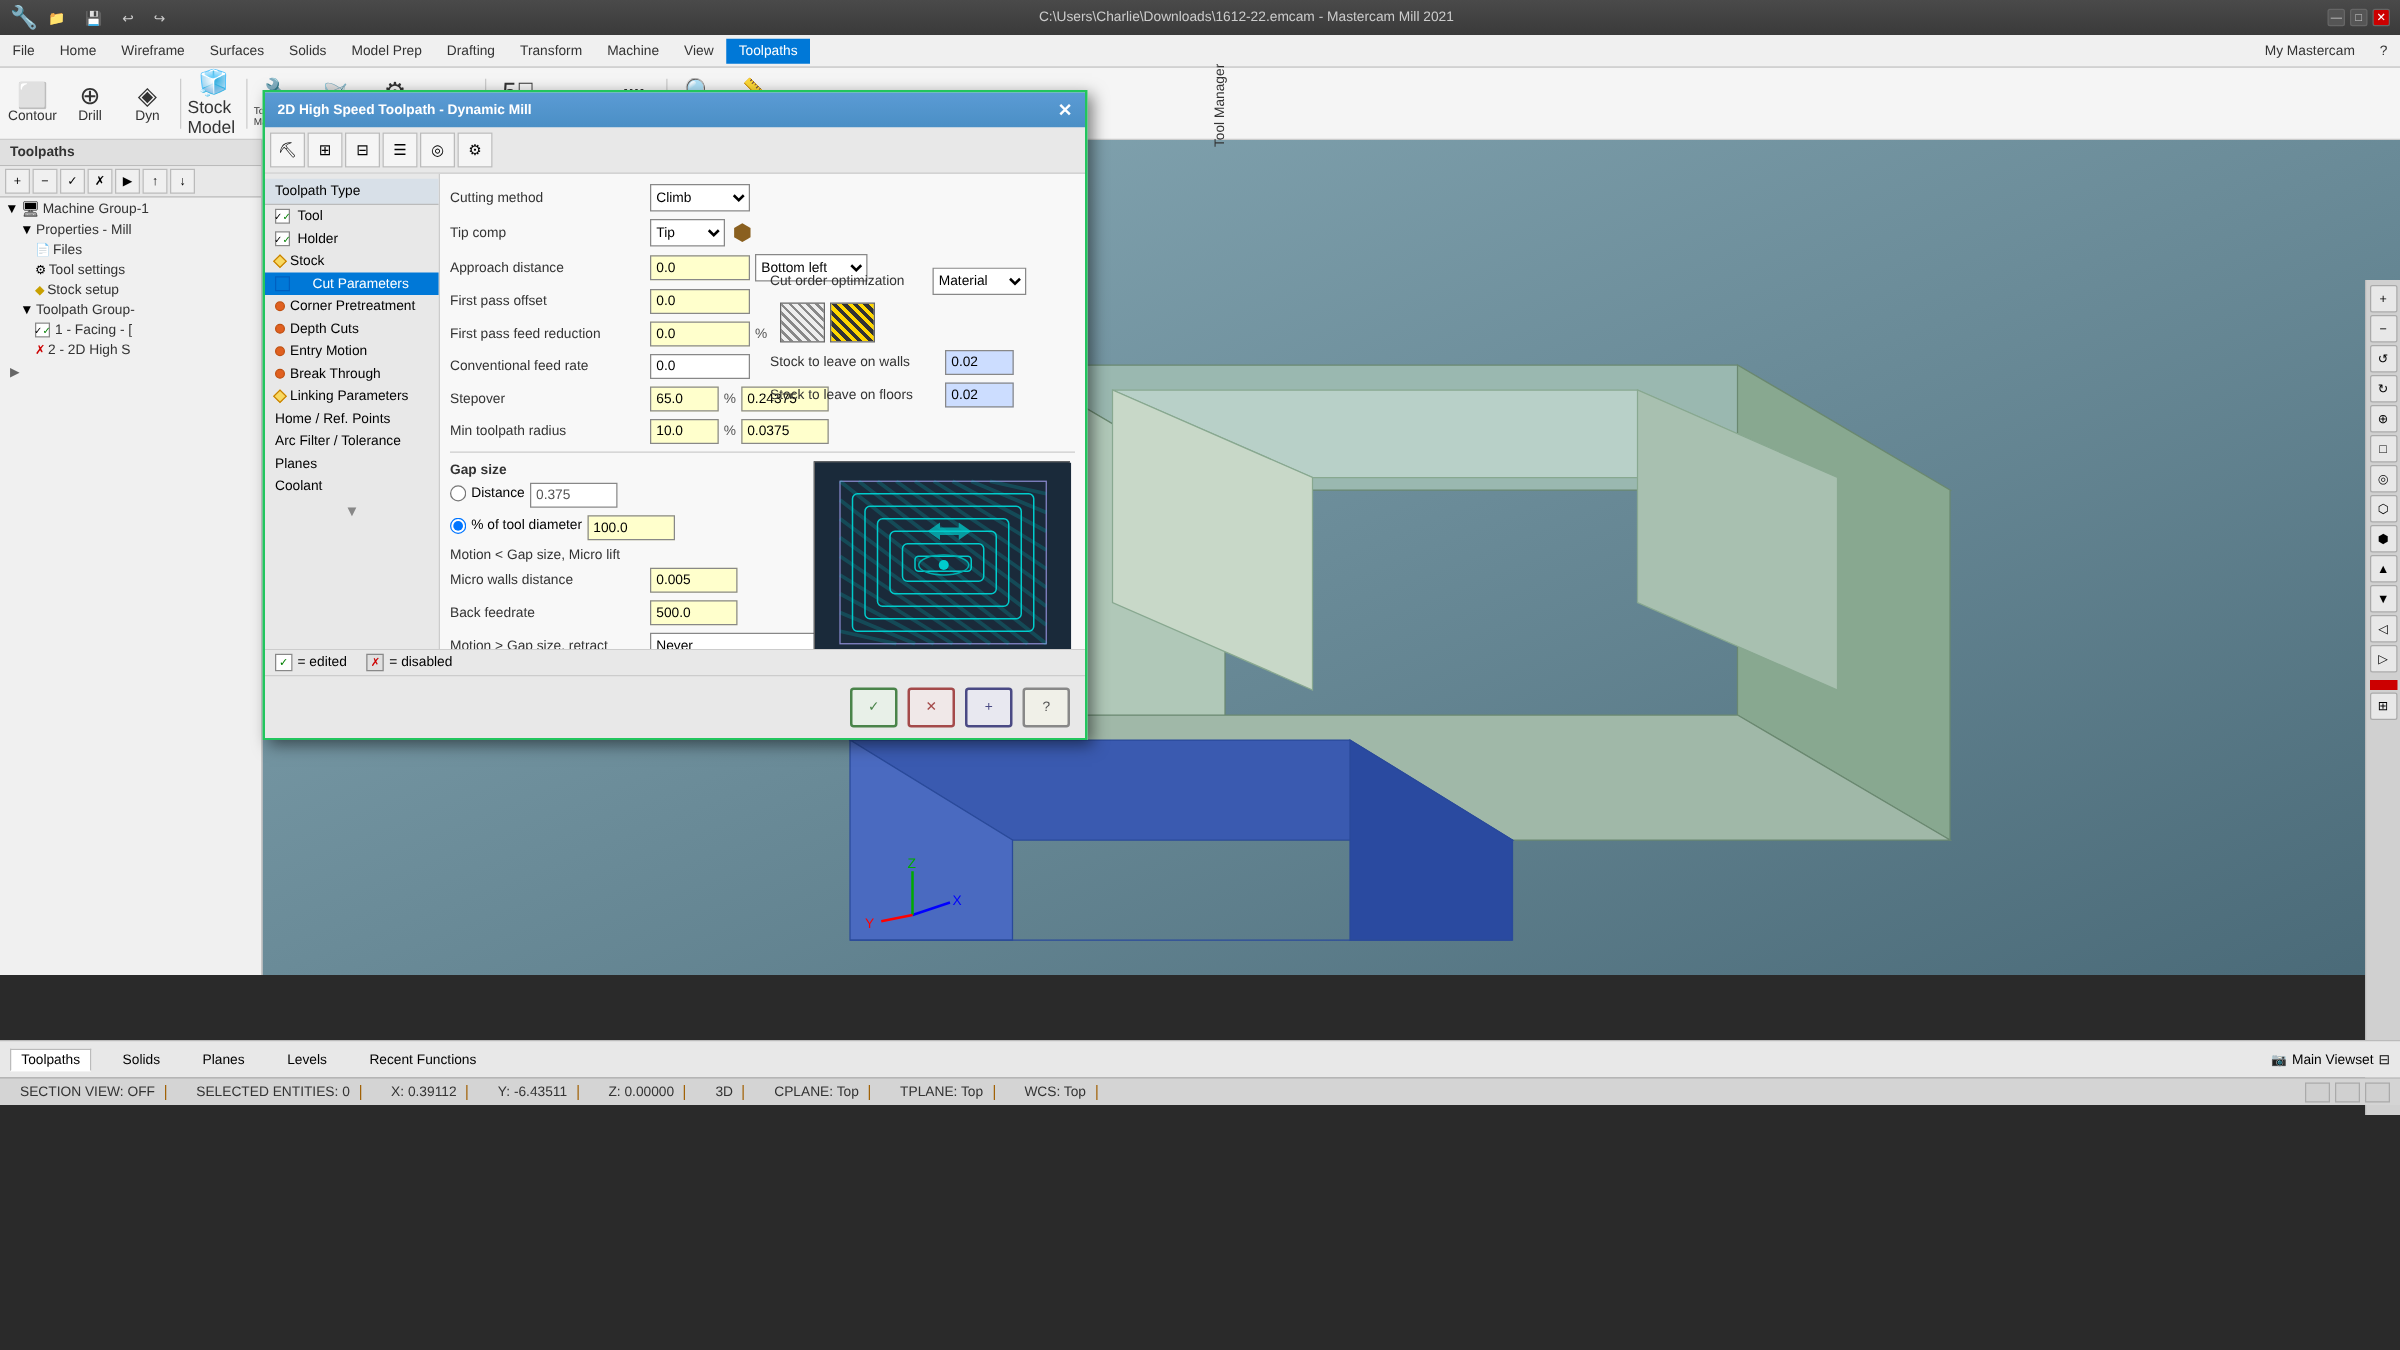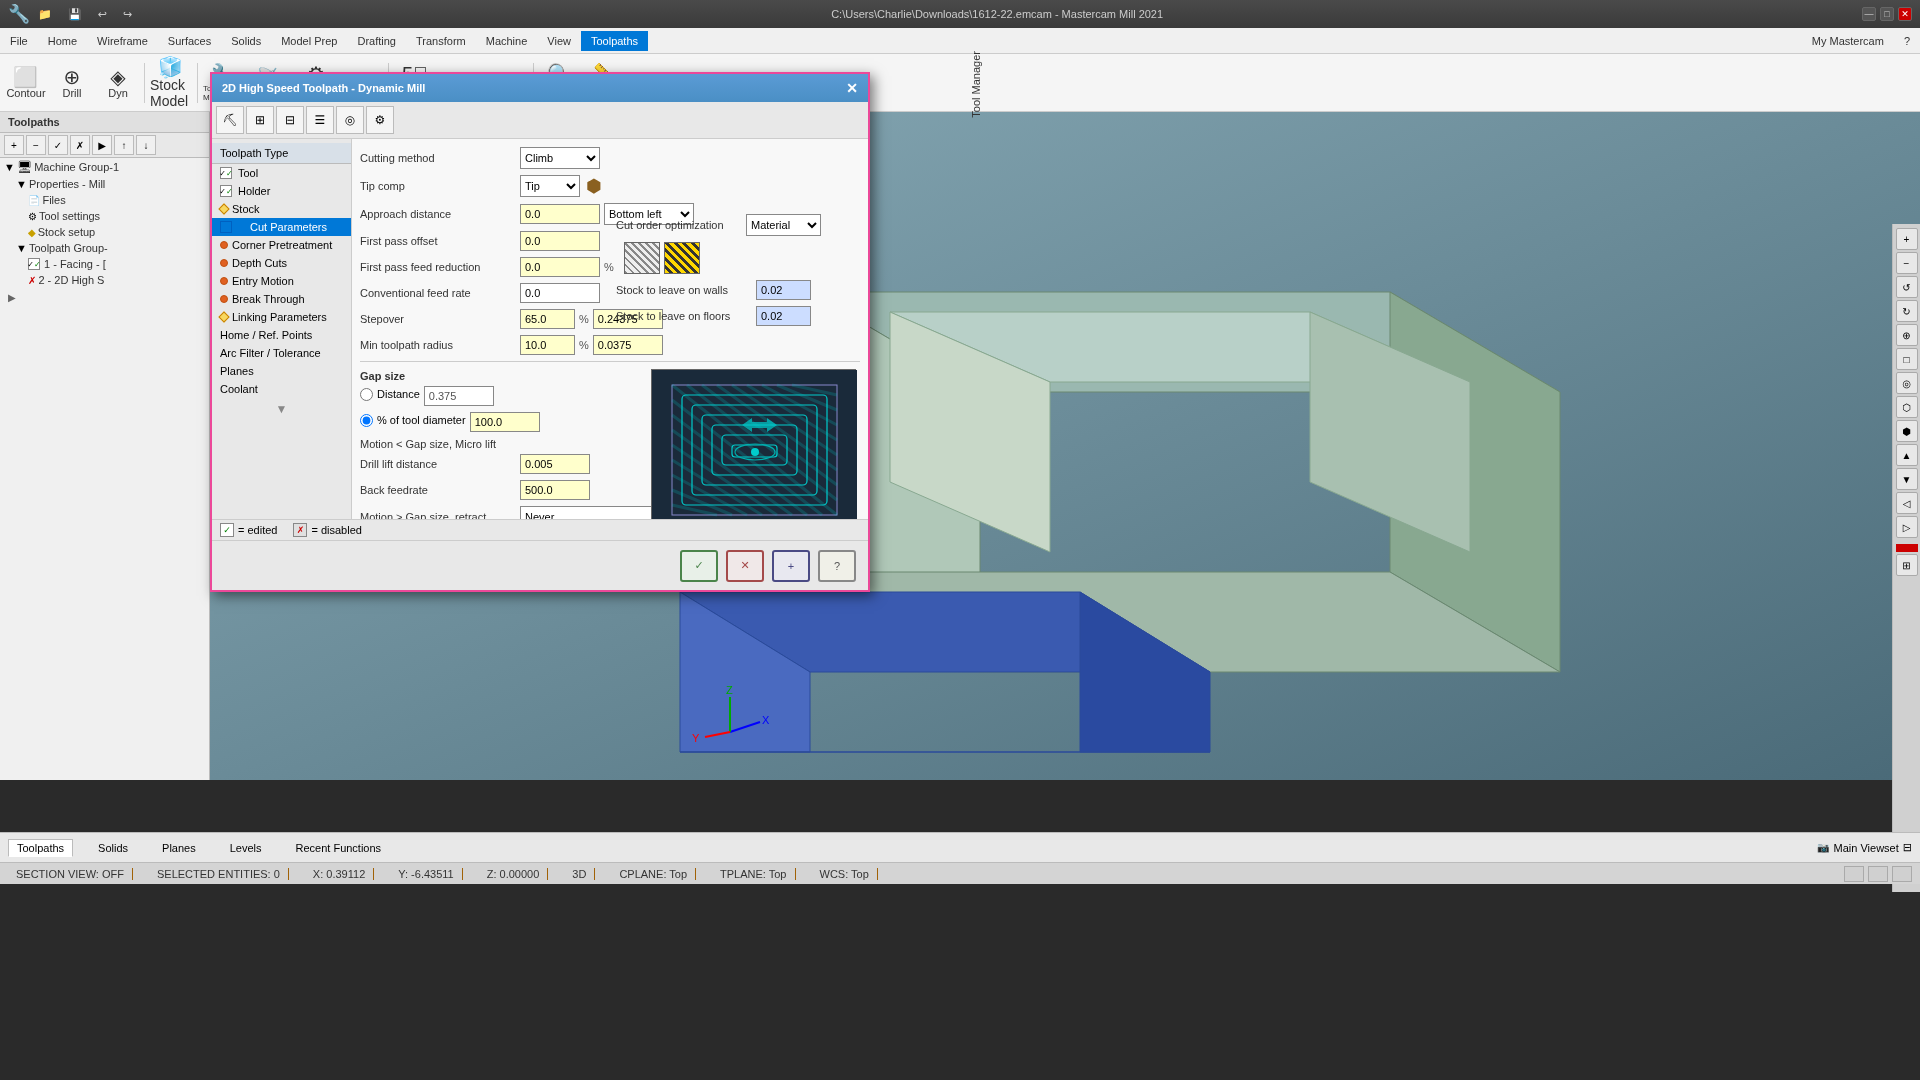--- a/index.html
+++ b/index.html
@@ -81,21 +81,21 @@
     #statusbar {
       position: absolute; top: 810px; left: 0; width: 1920px; height: 22px;
       background: #d4d4d4; display: flex; align-items: center; padding: 0 8px; gap: 16px;
       font-size: 10px; color: #333; border-top: 1px solid #bbb;
     }
     .status-item { padding: 0 8px; border-right: 1px solid #a16207; }
 
     
     #dialog {
       position: absolute; top: 72px; left: 210px; width: 660px; height: 520px;
-      background: #f0f0f0; border: 2px solid #ec4899; box-shadow: 4px 4px 12px rgba(0,0,0,0.5);
+      background: #f0f0f0; border: 2px solid #22c55e; box-shadow: 4px 4px 12px rgba(0,0,0,0.5);
       z-index: 100;
     }
     #dialog-title {
       background: linear-gradient(to bottom, #5b9bd5, #4a8fc5);
       color: white; padding: 6px 10px; display: flex; align-items: center; justify-content: space-between;
       font-size: 12px; font-weight: bold;
     }
     #dialog-close { cursor: pointer; color: white; font-size: 14px; }
     #dialog-toolbar {
       background: #e8e8e8; padding: 4px; display: flex; gap: 2px; border-bottom: 1px solid #ccc;
@@ -608,21 +608,21 @@
         <label class="radio-label">
           <input type="radio" name="gap-size" checked="" style="">
           <span>% of tool diameter</span>
         </label>
         <input class="form-input" type="text" value="100.0" style="width: 70px; margin-left: 4px;">
       </div>
 
       <div class="section-label" style="font-weight:normal;margin-top:4px;">Motion &lt; Gap size, Micro lift</div>
 
       <div class="form-row">
-        <span class="form-label">Drill lift distance</span>
+        <span class="form-label">Micro walls distance</span>
         <input class="form-input" type="text" value="0.005" style="width: 70px;">
       </div>
 
       <div class="form-row">
         <span class="form-label">Back feedrate</span>
         <input class="form-input" type="text" value="500.0" style="width: 70px;">
       </div>
 
       <div class="form-row">
         <span class="form-label">Motion &gt; Gap size, retract</span>

